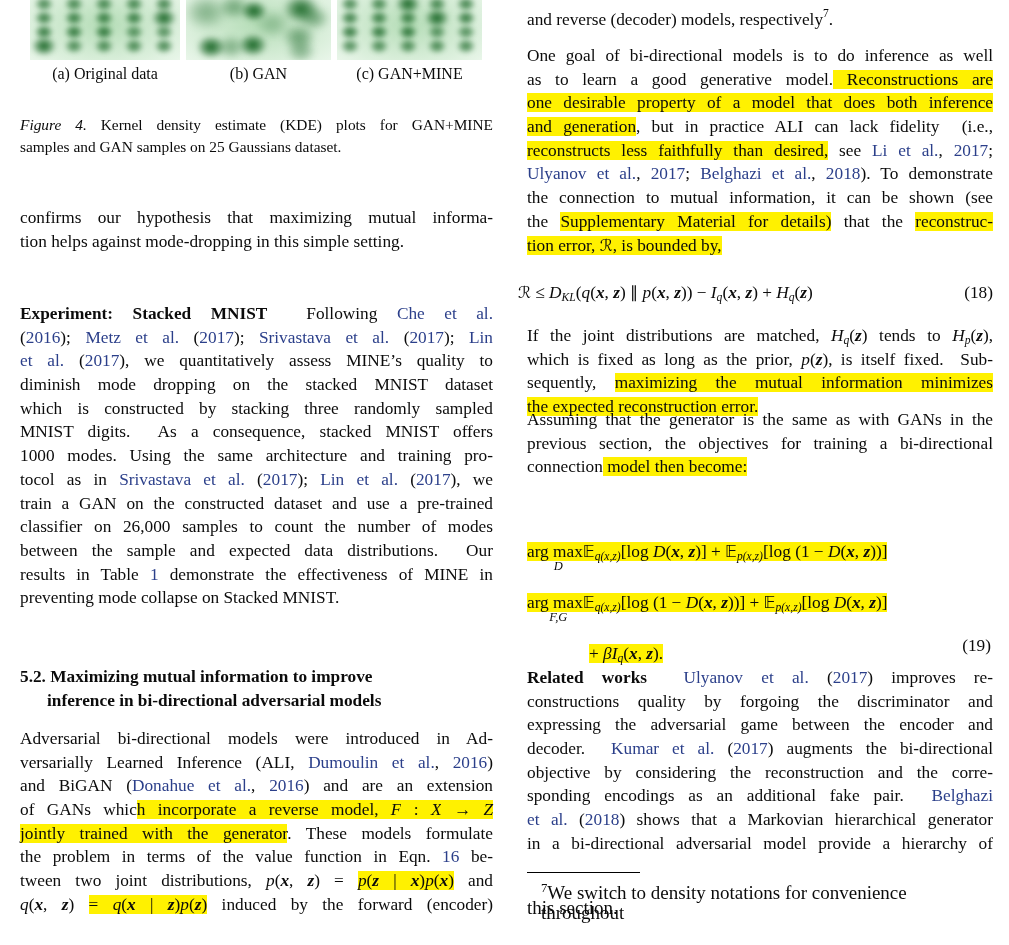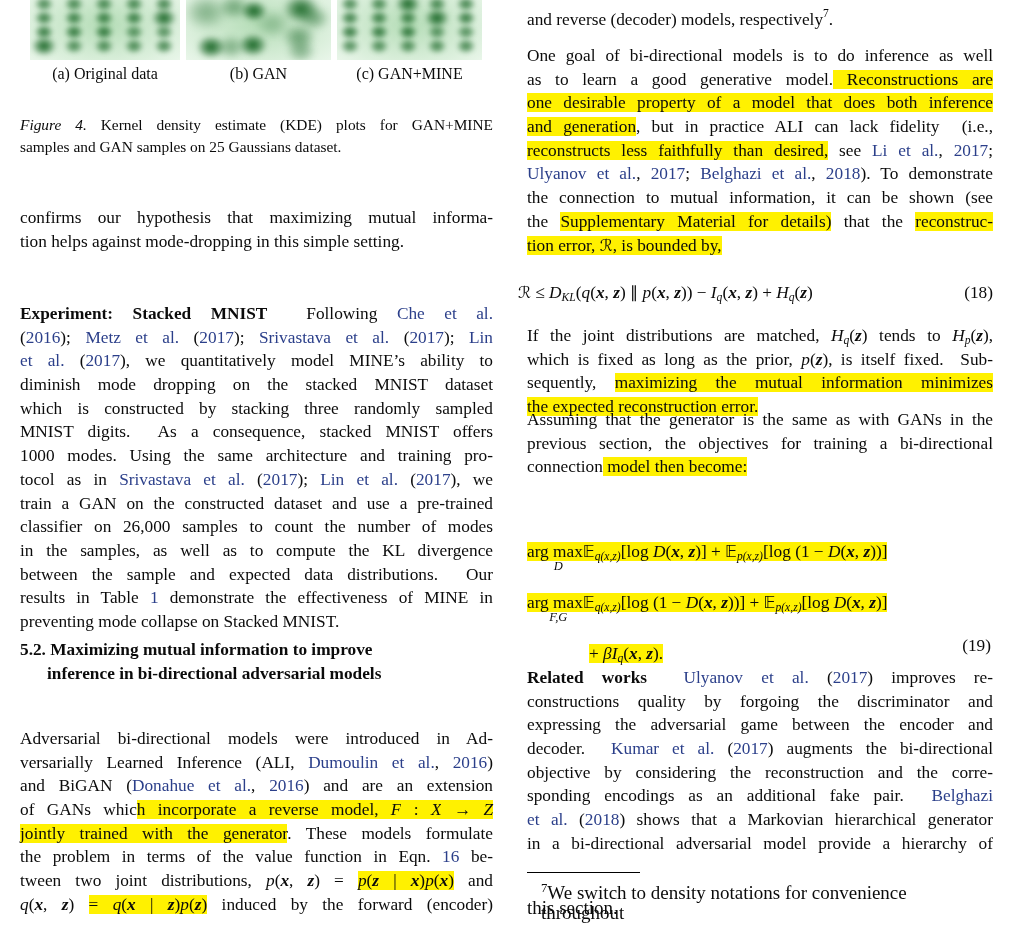--- a/index.html
+++ b/index.html
@@ -40,21 +40,21 @@
        filter:blur(2px);}
   #panel-caps{top:63px;height:22px;}
   .pcap{position:absolute;top:0;text-align:center;font-size:16px;line-height:22px;}
 
   #figcap{top:114px;font-size:15.4px;}
   #figcap .line{height:21.5px;line-height:21.5px;}
 
   
   #lp1{top:206px;}
   #lp2{top:302px;}
-  #lh52{top:638px;font-weight:bold;}
+  #lh52{top:665px;font-weight:bold;}
   #lp3{top:727px;}
 
   #rp0{top:2px;}
   #rp1{top:44px;}
   #eq18{top:281px;display:flex;align-items:baseline;margin-left:-9px;}
   #eq18 .line{white-space:nowrap;}
   #eq18 .eqnum{margin-left:auto;line-height:var(--lh);}
   #rp2{top:324px;}
   #rp3{top:408px;}
   #eq19{top:540px;height:132px;}
@@ -147,29 +147,28 @@
         <div class="line j"><span class="it">Figure 4.</span><span> Kernel density estimate (KDE) plots for GAN+MINE</span></div>
         <div class="line"><span>samples and GAN samples on 25 Gaussians dataset.</span></div>
       </div>
     <div class="blk" id="lp1">
         <div class="line j"><span>confirms our hypothesis that maximizing mutual informa-</span></div>
         <div class="line"><span>tion helps against mode-dropping in this simple setting.</span></div>
       </div>
     <div class="blk" id="lp2">
         <div class="line j"><span class="bd">Experiment: Stacked MNIST</span><span>&nbsp; Following </span><span class="lk">Che et al.</span></div>
         <div class="line j"><span>(</span><span class="lk">2016</span><span>); </span><span class="lk">Metz et al.</span><span> (</span><span class="lk">2017</span><span>); </span><span class="lk">Srivastava et al.</span><span> (</span><span class="lk">2017</span><span>); </span><span class="lk">Lin</span></div>
-        <div class="line j"><span class="lk">et al.</span><span> (</span><span class="lk">2017</span><span>), we quantitatively model MINE’s ability to</span></div>
+        <div class="line j"><span class="lk">et al.</span><span> (</span><span class="lk">2017</span><span>), we quantitatively assess MINE’s quality to</span></div>
         <div class="line j"><span>diminish mode dropping on the stacked MNIST dataset</span></div>
         <div class="line j"><span>which is constructed by stacking three randomly sampled</span></div>
         <div class="line j"><span>MNIST digits.&nbsp; As a consequence, stacked MNIST offers</span></div>
         <div class="line j"><span>1000 modes. Using the same architecture and training pro-</span></div>
         <div class="line j"><span>tocol as in </span><span class="lk">Srivastava et al.</span><span> (</span><span class="lk">2017</span><span>); </span><span class="lk">Lin et al.</span><span> (</span><span class="lk">2017</span><span>), we</span></div>
         <div class="line j"><span>train a GAN on the constructed dataset and use a pre-trained</span></div>
         <div class="line j"><span>classifier on 26,000 samples to count the number of modes</span></div>
-        <div class="line j"><span>in the samples, as well as to compute the KL divergence</span></div>
         <div class="line j"><span>between the sample and expected data distributions.&nbsp; Our</span></div>
         <div class="line j"><span>results in Table </span><span class="lk">1</span><span> demonstrate the effectiveness of MINE in</span></div>
         <div class="line"><span>preventing mode collapse on Stacked MNIST.</span></div>
       </div>
     <div class="blk" id="lh52">
         <div class="line"><span>5.2. Maximizing mutual information to improve</span></div>
         <div class="line" style="padding-left: 27px;"><span>inference in bi-directional adversarial models</span></div>
       </div>
     <div class="blk" id="lp3">
         <div class="line j"><span>Adversarial bi-directional models were introduced in Ad-</span></div>

